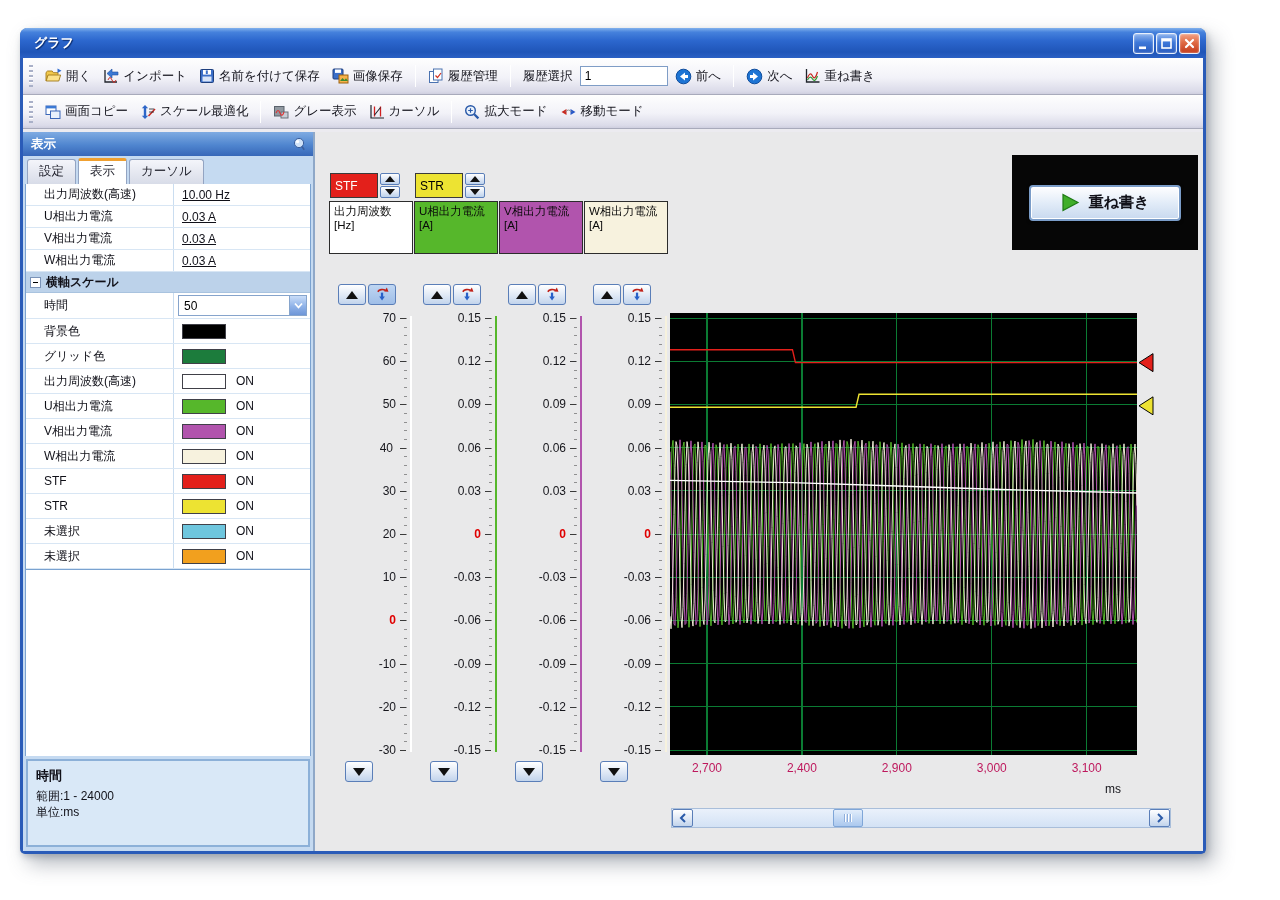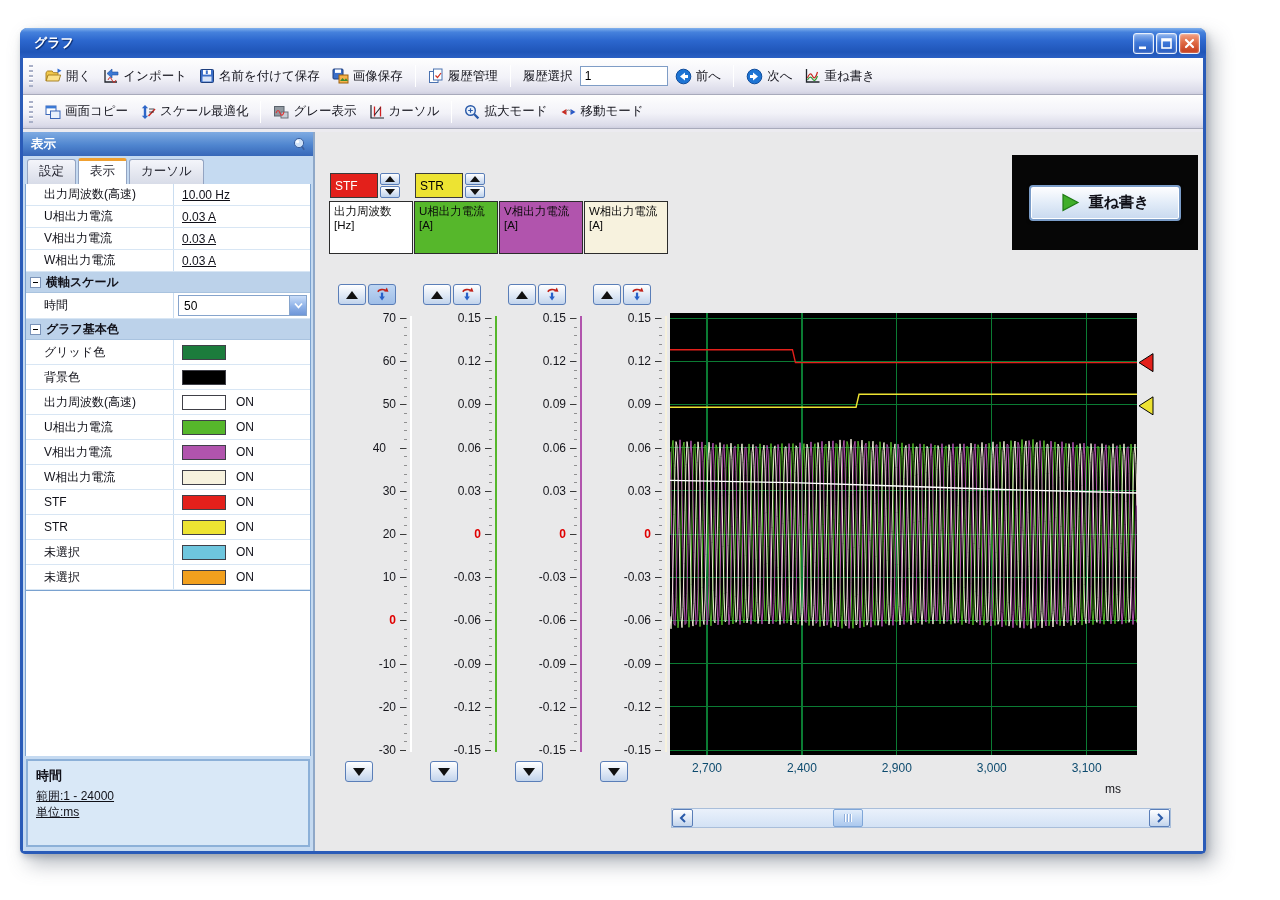--- a/index.html
+++ b/index.html
@@ -62,21 +62,21 @@
   .combo { flex:1; display:flex; align-items:center; justify-content:space-between; margin:2px 3px 2px 4px;
     border:1px solid #86A4CC; background:#fff; padding-left:5px; }
   .combo-btn { width:17px; height:100%; background:linear-gradient(180deg,#C9DDF8 0%,#8FB2E8 55%,#6E96D8 100%);
     border-left:1px solid #86A4CC; display:flex; align-items:center; justify-content:center; }
   .swatch { width:44px; height:15px; border:1px solid #404048; margin:auto 0 auto 8px; flex:0 0 44px; }
   .on { margin-left:10px; display:flex; align-items:center; font-size:12px; color:#101018; }
   .sb-fill { flex:1; background:#fff; margin:0 2px; border-left:1px solid #7AA2D0; border-right:1px solid #7AA2D0; }
   .sb-info { height:88px; margin:3px 3px 4px 3px; background:#D9E8F7; border:2px solid #8CB0D8;
     padding:6px 8px; font-size:12px; color:#101018; }
   .it { font-weight:bold; font-size:13px; margin-bottom:3px; }
-  .ir,.iu { line-height:16px;text-decoration:underline; }
+  .ir,.iu { line-height:16px; }
 
   
   .main { position:relative; flex:1; background:#E9E9EA; overflow:hidden; }
   .dsig { position:absolute; width:48px; height:25px; border:1px solid #3A3A3A; font-size:12px;
     display:flex; align-items:center; padding-left:4px; top:41px; }
   .dsig.stf { left:15px; color:#fff; }
   .dsig.str { left:100px; color:#000; }
   .spinner { position:absolute; top:41px; width:20px; height:25px; display:flex; flex-direction:column; gap:1px; }
   .spin-btn { width:20px; height:12px; border:1px solid #5A7EB8; border-radius:2px;
     background:linear-gradient(180deg,#FFFFFF,#D9E4F4 60%,#BDD2EC); display:flex; align-items:center; justify-content:center; }
@@ -91,21 +91,21 @@
     font-size:15px; font-weight:bold; color:#101018; font-family:inherit; }
   .axis-btn { position:absolute; width:28px; height:21px; border:1px solid #5A7EB8; border-radius:3px;
     background:linear-gradient(180deg,#FFFFFF,#DCE6F4 60%,#C2D4EC);
     display:flex; align-items:center; justify-content:center; }
   .axis-btn.pressed { background:linear-gradient(180deg,#BFD6F2,#9FBEE8); }
   .tick-label { position:absolute; width:58px; text-align:right; font-size:12px; color:#16161C; height:14px; line-height:14px; }
   .tick-label.zero { color:#E00000; font-weight:bold; }
   .tick-dash { position:absolute; width:6px; height:1px; background:#3A3A3A; }
   .axis-line { position:absolute; width:2px; }
   .axis-minor { position:absolute; width:3px; }
-  .xlab { position:absolute; width:60px; text-align:center; font-size:12px; color:#0c4a6e; top:629px; }
+  .xlab { position:absolute; width:60px; text-align:center; font-size:12px; color:#be185d; top:629px; }
   .xunit { position:absolute; left:746px; top:650px; width:60px; text-align:right; font-size:12px; color:#16161C; }
   #chart, #markers { position:absolute; }
   .hscroll { position:absolute; left:356px; top:676px; width:500px; height:20px; display:flex;
     border:1px solid #A9BEDA; background:linear-gradient(180deg,#EAF1FB,#D3E2F5); }
   .sc-btn { width:21px; height:100%; border:1px solid #5A7EB8; border-radius:2px;
     background:linear-gradient(180deg,#FFFFFF,#DCE6F4 60%,#C2D4EC); display:flex; align-items:center; justify-content:center; }
   .sc-track { flex:1; position:relative; }
   .sc-thumb { position:absolute; left:140px; top:0; width:30px; height:18px; border:1px solid #7FA6D8; border-radius:2px;
     background:linear-gradient(180deg,#E2EDFB 0%,#C2D8F4 55%,#ABC8EE 100%); display:flex; align-items:center; justify-content:center; }
   .thumb-grip { width:9px; height:8px;
@@ -307,31 +307,27 @@
           <span class="pl">時間</span>
           <span class="combo">
             <span>50</span>
             <span class="combo-btn">
               <svg width="9" height="7" viewBox="0 0 9 7">
                     <path d="M1 1.5l3.5 4 3.5-4" stroke="#fff" stroke-width="1.8" fill="none"></path>
                   </svg>
             </span>
           </span>
         </div>
-        <div class="sec">
-          <span class="minus"></span>
-          <span>グラフ基本色</span>
+        <div class="prow wave">
+          <span class="pl">背景色</span>
+          <span class="swatch" style="background-color: rgb(0, 0, 0);"></span>
         </div>
         <div class="prow wave">
           <span class="pl">グリッド色</span>
           <span class="swatch" style="background-color: rgb(28, 124, 60);"></span>
-        </div>
-        <div class="prow wave">
-          <span class="pl">背景色</span>
-          <span class="swatch" style="background-color: rgb(0, 0, 0);"></span>
         </div>
         <div class="prow wave">
           <span class="pl">出力周波数(高速)</span>
           <span class="swatch" style="background-color: rgb(255, 255, 255);"></span>
           <span class="on">ON</span>
         </div>
         <div class="prow wave">
           <span class="pl">U相出力電流</span>
           <span class="swatch" style="background-color: rgb(86, 183, 43);"></span>
           <span class="on">ON</span>
@@ -432,21 +428,21 @@
 
       <div id="axes">
             <div class="axis-line" style="left: 95px; top: 184px; height: 436px; background: rgb(255, 255, 255);"></div>
             <div class="axis-minor" style="left: 89px; top: 186px; height: 432px; background: repeating-linear-gradient(rgba(70, 70, 70, 0.55) 0px, rgba(70, 70, 70, 0.55) 1px, rgba(0, 0, 0, 0) 1px, rgba(0, 0, 0, 0) 8.64px);"></div>
             <div class="tick-label" style="left: 23px; top: 179px;">70</div>
             <div class="tick-dash" style="left: 85px; top: 186px; background: rgb(58, 58, 58);"></div>
             <div class="tick-label" style="left: 23px; top: 222.2px;">60</div>
             <div class="tick-dash" style="left: 85px; top: 229.2px; background: rgb(58, 58, 58);"></div>
             <div class="tick-label" style="left: 23px; top: 265.4px;">50</div>
             <div class="tick-dash" style="left: 85px; top: 272.4px; background: rgb(58, 58, 58);"></div>
-            <div class="tick-label" style="left: 13px; top: 308.6px;">40</div>
+            <div class="tick-label" style="left: 20px; top: 308.6px;">40</div>
             <div class="tick-dash" style="left: 85px; top: 315.6px; background: rgb(58, 58, 58);"></div>
             <div class="tick-label" style="left: 23px; top: 351.8px;">30</div>
             <div class="tick-dash" style="left: 85px; top: 358.8px; background: rgb(58, 58, 58);"></div>
             <div class="tick-label" style="left: 23px; top: 395px;">20</div>
             <div class="tick-dash" style="left: 85px; top: 402px; background: rgb(58, 58, 58);"></div>
             <div class="tick-label" style="left: 23px; top: 438.2px;">10</div>
             <div class="tick-dash" style="left: 85px; top: 445.2px; background: rgb(58, 58, 58);"></div>
             <div class="tick-label zero" style="left: 23px; top: 481.4px; color: rgb(224, 0, 0);">0</div>
             <div class="tick-dash" style="left: 85px; top: 488.4px; background: rgb(58, 58, 58);"></div>
             <div class="tick-label" style="left: 23px; top: 524.6px;">-10</div>

